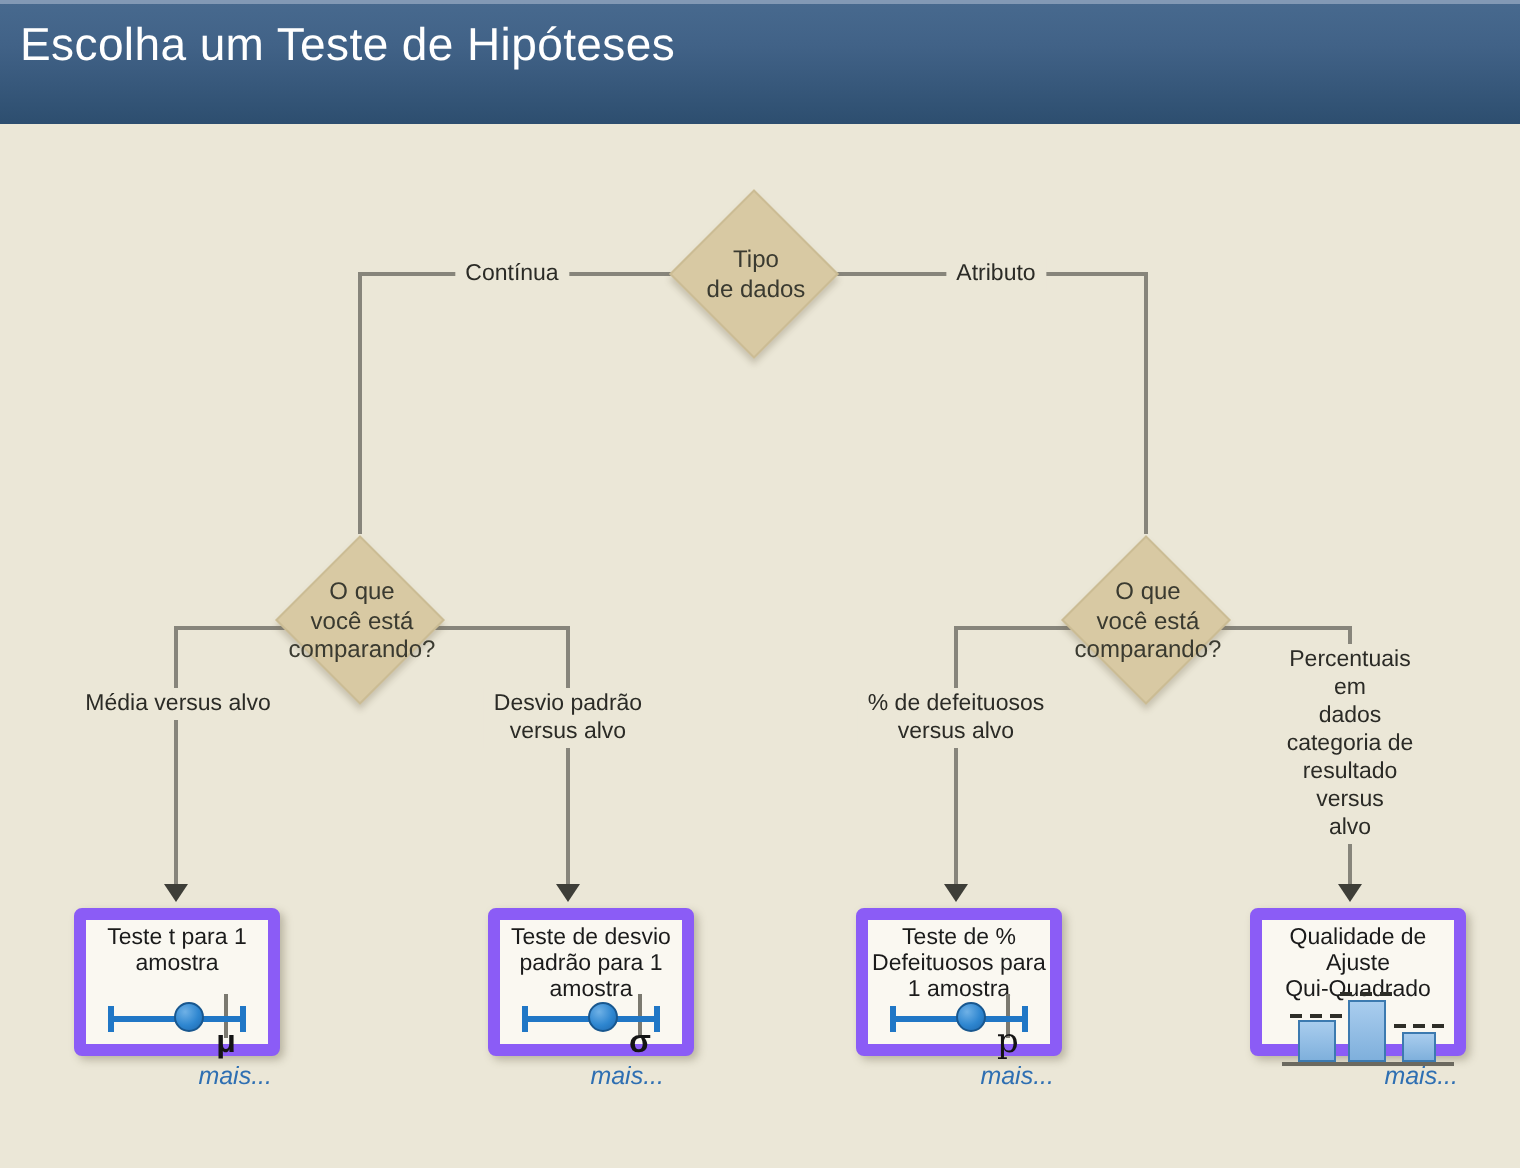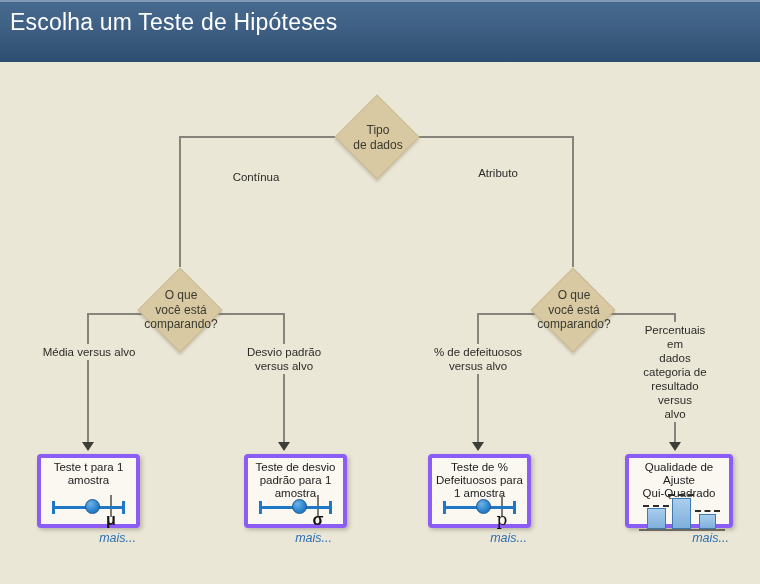--- a/index.html
+++ b/index.html
@@ -53,21 +53,21 @@
   .branch-label {
     position:absolute; z-index:3; transform:translate(-50%,-50%);
     background:#EBE7D7; padding:1px 5px;
     font-size:11.5px; line-height:14px; color:#2B2B26;
     text-align:center; white-space:pre-line;
   }
 
   
   .test-box {
     position:absolute; top:454px; height:74px; z-index:2;
-    background:#FAF8F1; border:4px solid #8b5cf6; border-radius:4px;
+    background:#FAF8F1; border:6px solid #8b5cf6; border-radius:4px;
     box-shadow:2px 2px 4px rgba(110,102,80,.4);
     cursor:pointer;
   }
   .test-title {
     position:absolute; left:0; right:0; top:3px;
     font-size:11.5px; line-height:13px; color:#1B1B1B;
     text-align:center; white-space:pre-line;
   }
 
   
@@ -135,22 +135,22 @@
   <div class="diamond" style="left:150px; top:280px;"></div>
   <div class="diamond-label" style="left:181px; top:310px;">O que
 você está
 comparando?</div>
 
   <div class="diamond" style="left:543px; top:280px;"></div>
   <div class="diamond-label" style="left:574px; top:310px;">O que
 você está
 comparando?</div>
 
-  <div class="branch-label" style="left:256px; top:137px;margin-top:40px;">Contínua</div>
-  <div class="branch-label" style="left:498px; top:137px;margin-top:36px;">Atributo</div>
+  <div class="branch-label" style="left:256px; top:137px;">Contínua</div>
+  <div class="branch-label" style="left:498px; top:137px;">Atributo</div>
   <div class="branch-label" style="left:89px;  top:352px;">Média versus alvo</div>
   <div class="branch-label" style="left:284px; top:359px;">Desvio padrão
 versus alvo</div>
   <div class="branch-label" style="left:478px; top:359px;">% de defeituosos
 versus alvo</div>
   <div class="branch-label" style="left:675px; top:372px;">Percentuais em
 dados categoria de
 resultado versus
 alvo</div>
 

